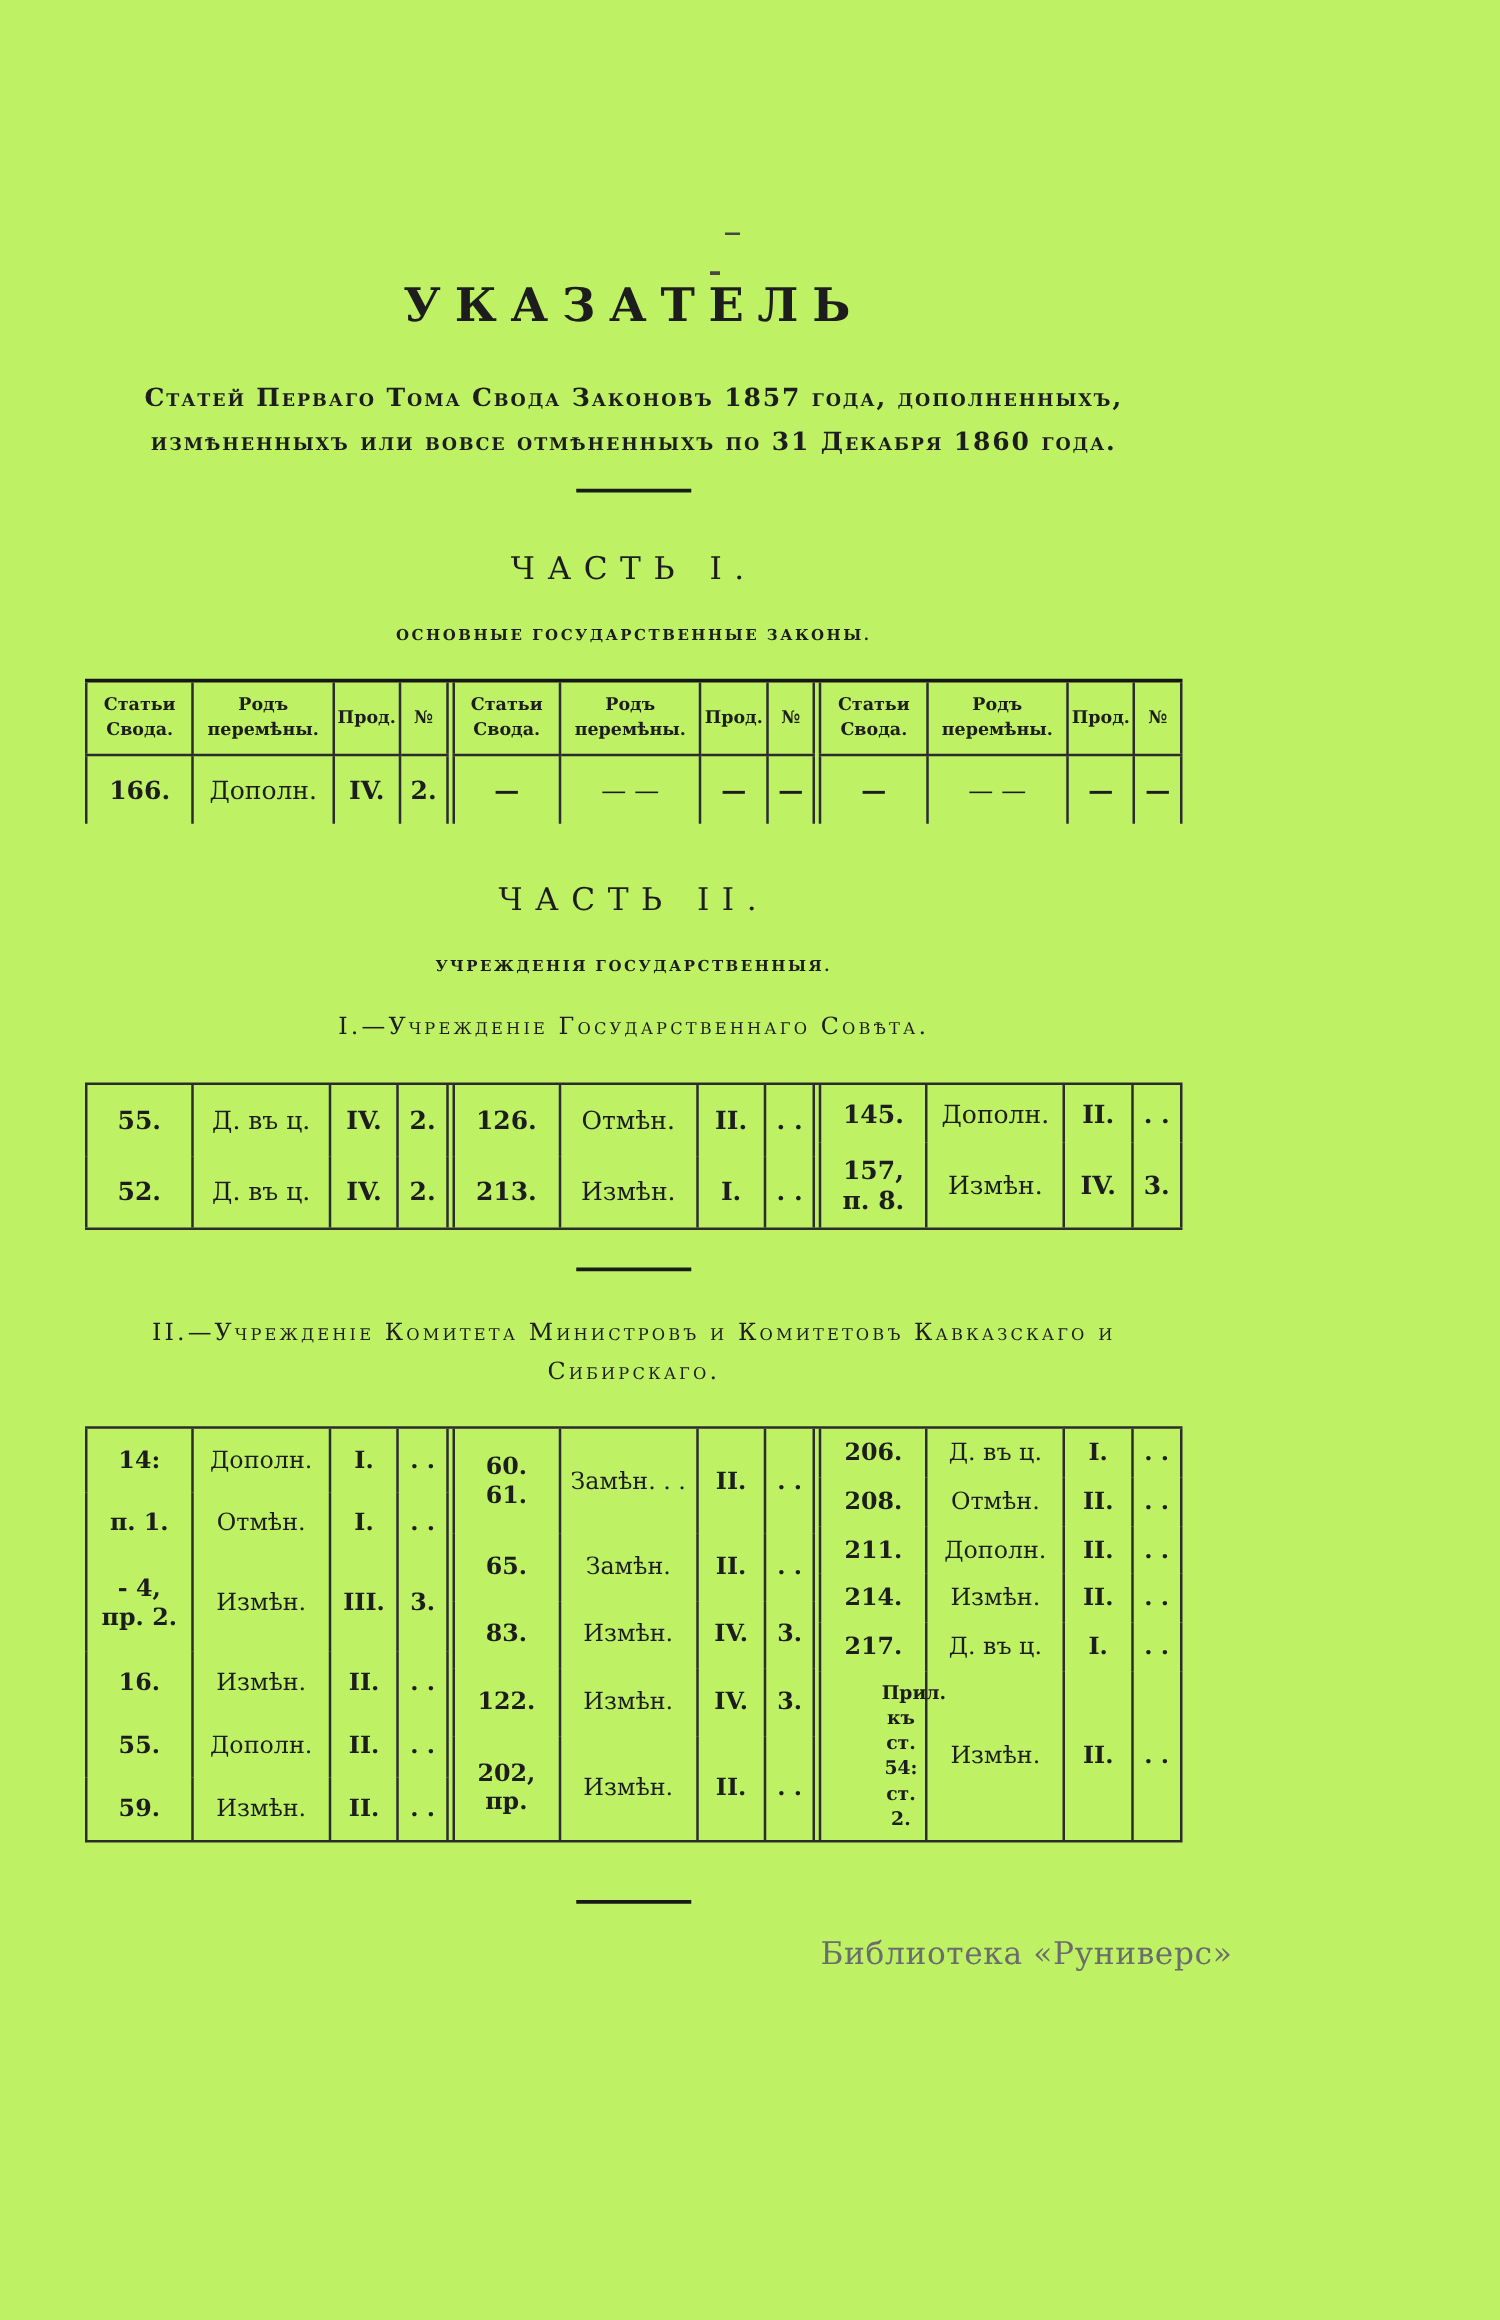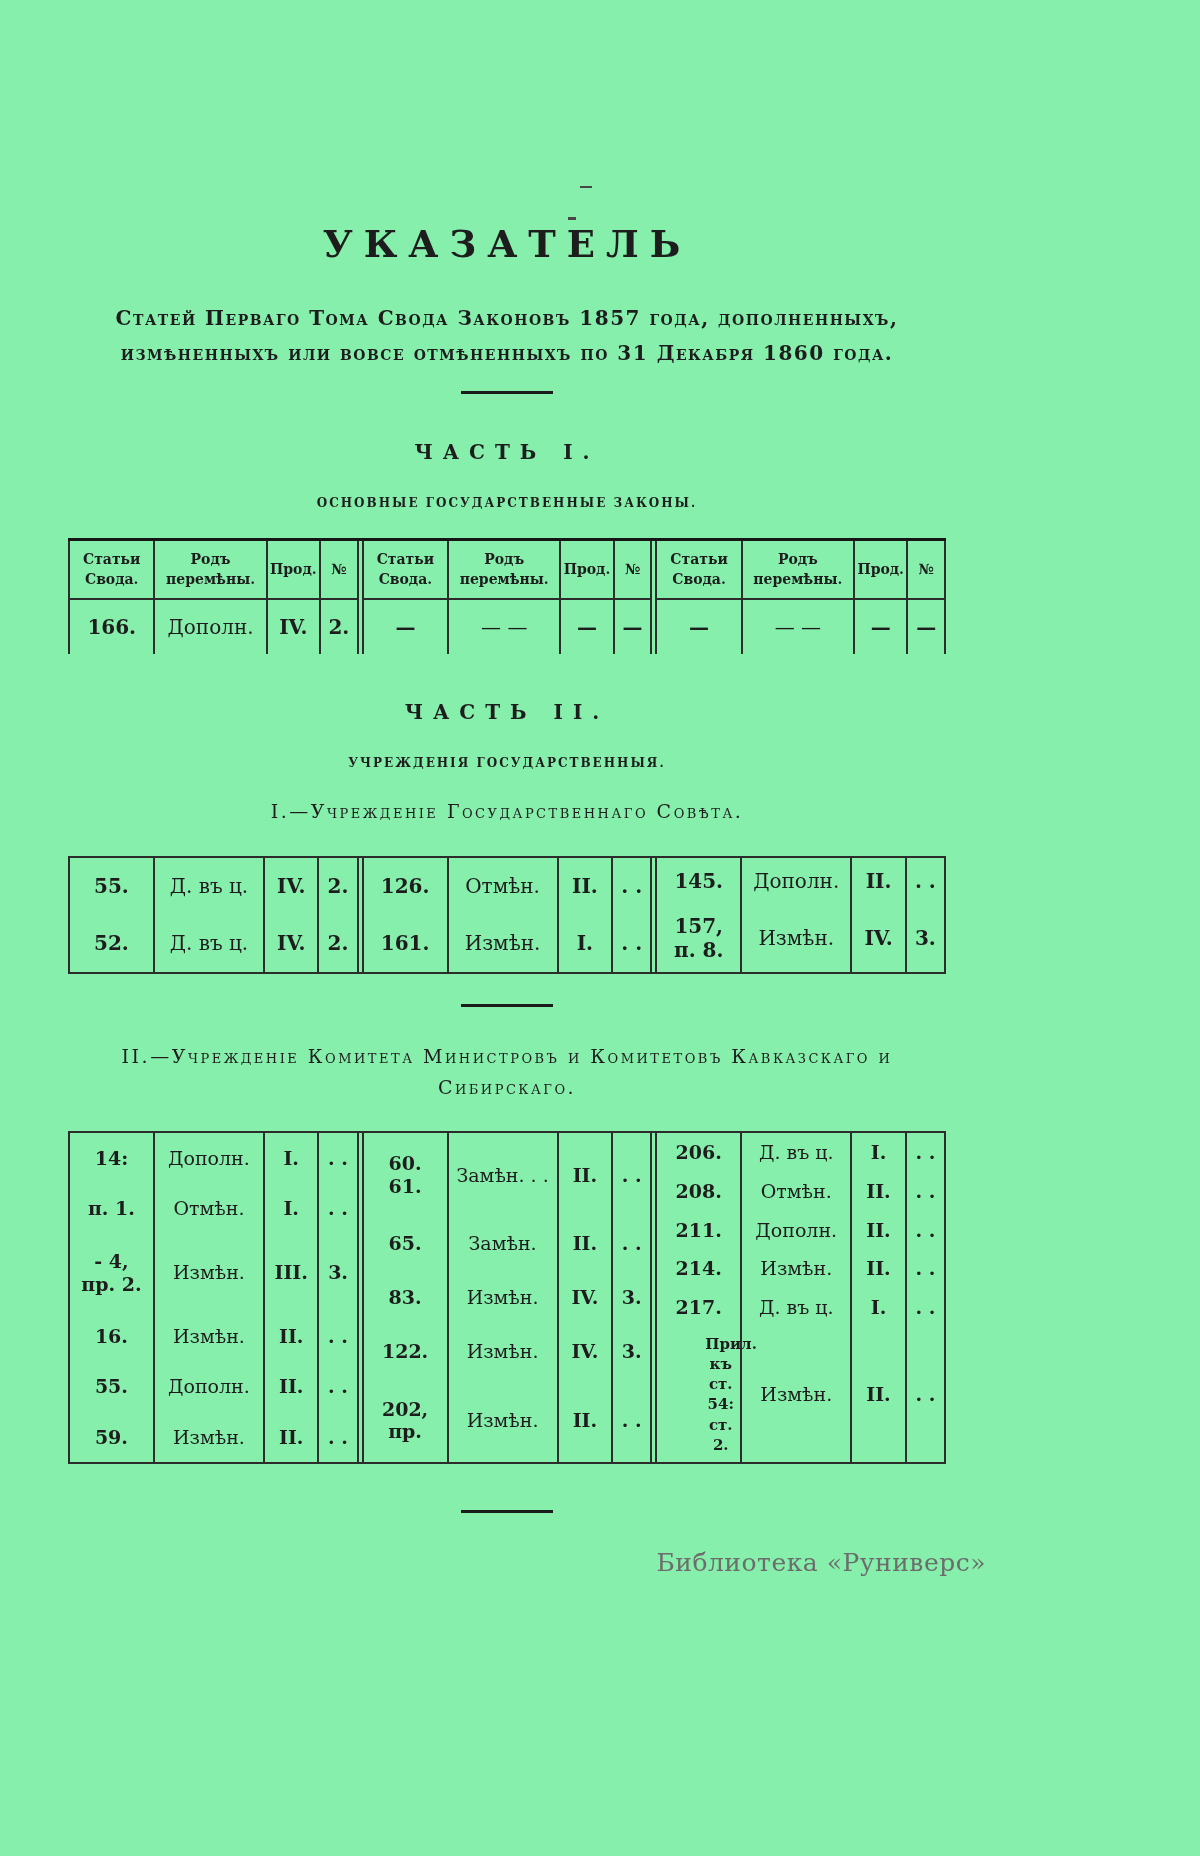--- a/index.html
+++ b/index.html
@@ -1,31 +1,31 @@
 <!DOCTYPE html>
 <html><head>
 <meta charset="utf-8">
 <style>
   html,body{margin:0;padding:0;background:#e9e9e9;}
-  .page{position:relative;width:1200px;height:1856px;background:#86efac;color:#1d1d1d;
+  .page{position:relative;width:1200px;height:1856px;background:#bef264;color:#1d1d1d;
         font-family:"DejaVu Serif","Liberation Serif",serif;overflow:hidden;margin:0 auto;}
   .content{position:absolute;left:68px;top:0;width:878px;padding-top:222px;}
 
   .scan-mark{position:absolute;background:#474747;}
   .mark-a{left:580px;top:186px;width:12px;height:2px;}
   .mark-b{left:568px;top:217px;width:8px;height:3px;}
 
   .title{font-size:37px;font-weight:bold;letter-spacing:11px;text-align:center;margin:0;}
   .subtitle{margin:35px 0 0;text-align:center;font-weight:bold;font-variant:small-caps;
             font-size:20px;letter-spacing:1.5px;line-height:1.75;}
   .rule{width:92px;height:3px;background:#1a1a1a;margin:20px auto 0;}
   .rule.after-sec1{margin-top:30px;}
   .rule.final{margin-top:46px;}
 
-  .part-heading{font-size:20px;font-weight:bold;letter-spacing:10px;text-align:center;margin:46px 0 0;}
+  .part-heading{font-size:25px;font-weight:normal;letter-spacing:10px;text-align:center;margin:46px 0 0;}
   .part-sub{font-size:12px;font-weight:bold;letter-spacing:2px;text-align:center;margin:32px 0 0;}
   .sec-heading{font-size:19px;font-weight:normal;font-variant:small-caps;letter-spacing:2.5px;
                text-align:center;margin:26px 0 0;line-height:1.65;}
   .sec2-heading{margin-top:34px;}
 
   .tablewrap{margin-top:28px;}
   .toprule{height:3px;background:#161616;}
   .hairline{height:2px;background:#2c2c2c;}
   .tables{display:flex;gap:3px;}
   table.grp{width:calc((100% - 6px)/3);box-sizing:border-box;border-collapse:collapse;
@@ -162,21 +162,21 @@
         </table>
         <table class="grp">
           <tbody>
               <tr>
                 <td class="c0">126.</td>
                 <td class="c1">Отмѣн.</td>
                 <td class="c2">II.</td>
                 <td class="c3">. .</td>
               </tr>
               <tr>
-                <td class="c0">161.</td>
+                <td class="c0">213.</td>
                 <td class="c1">Измѣн.</td>
                 <td class="c2">I.</td>
                 <td class="c3">. .</td>
               </tr>
             </tbody>
         </table>
         <table class="grp">
           <tbody>
               <tr>
                 <td class="c0">145.</td>

